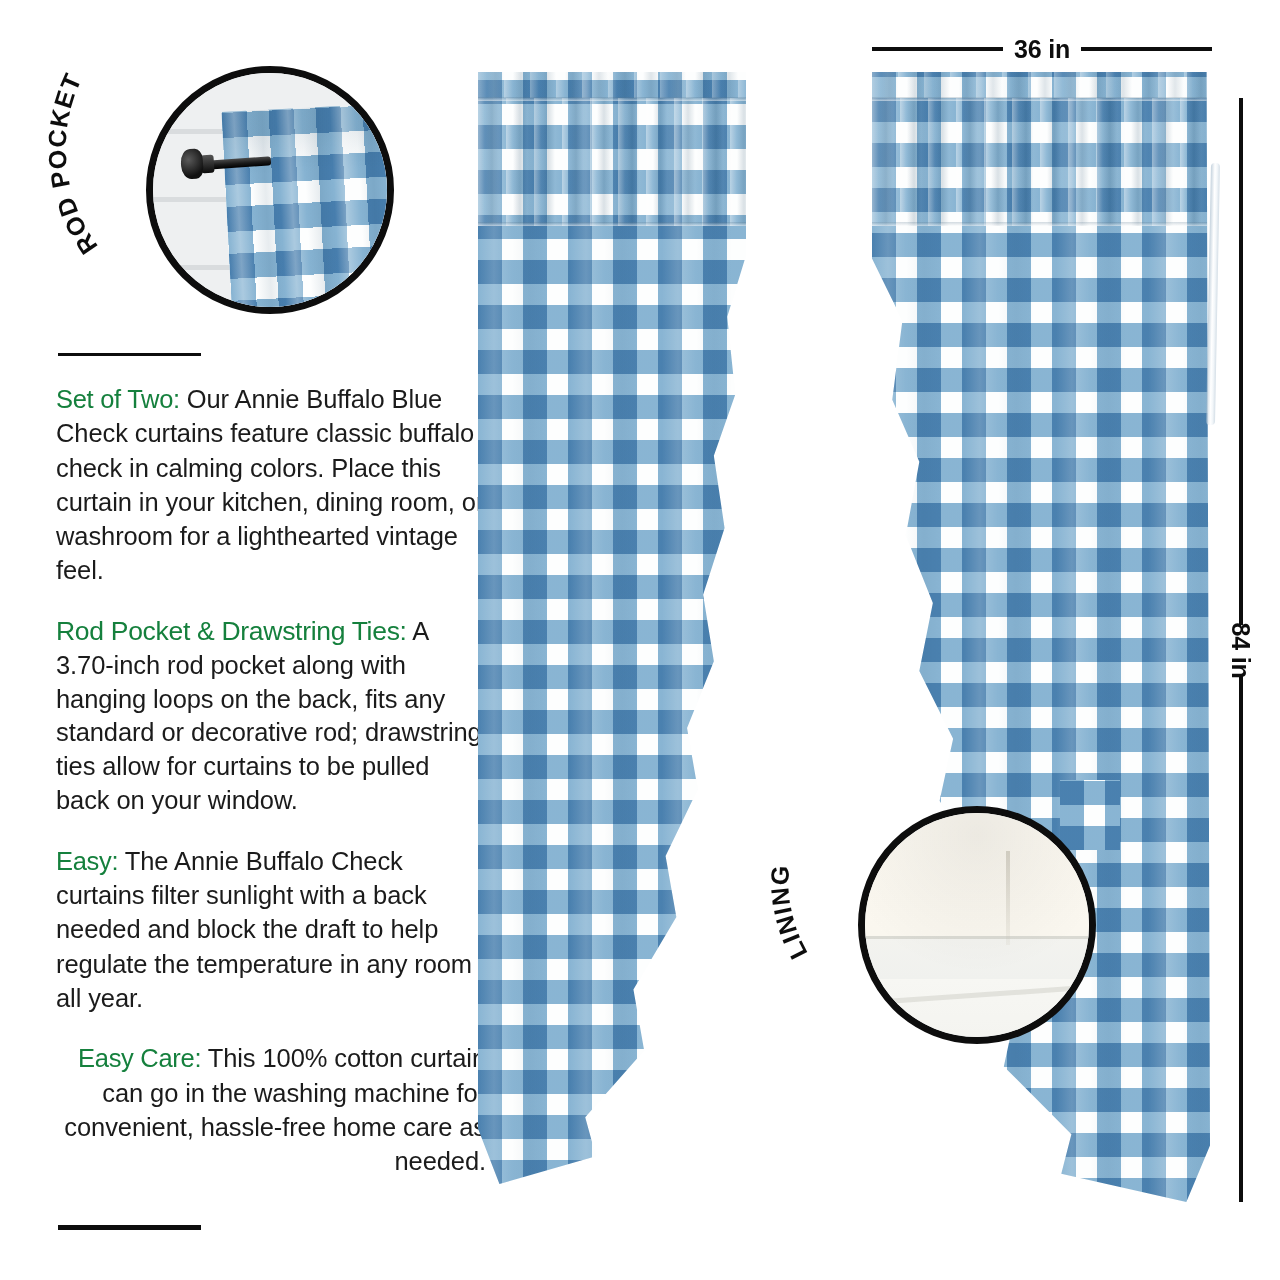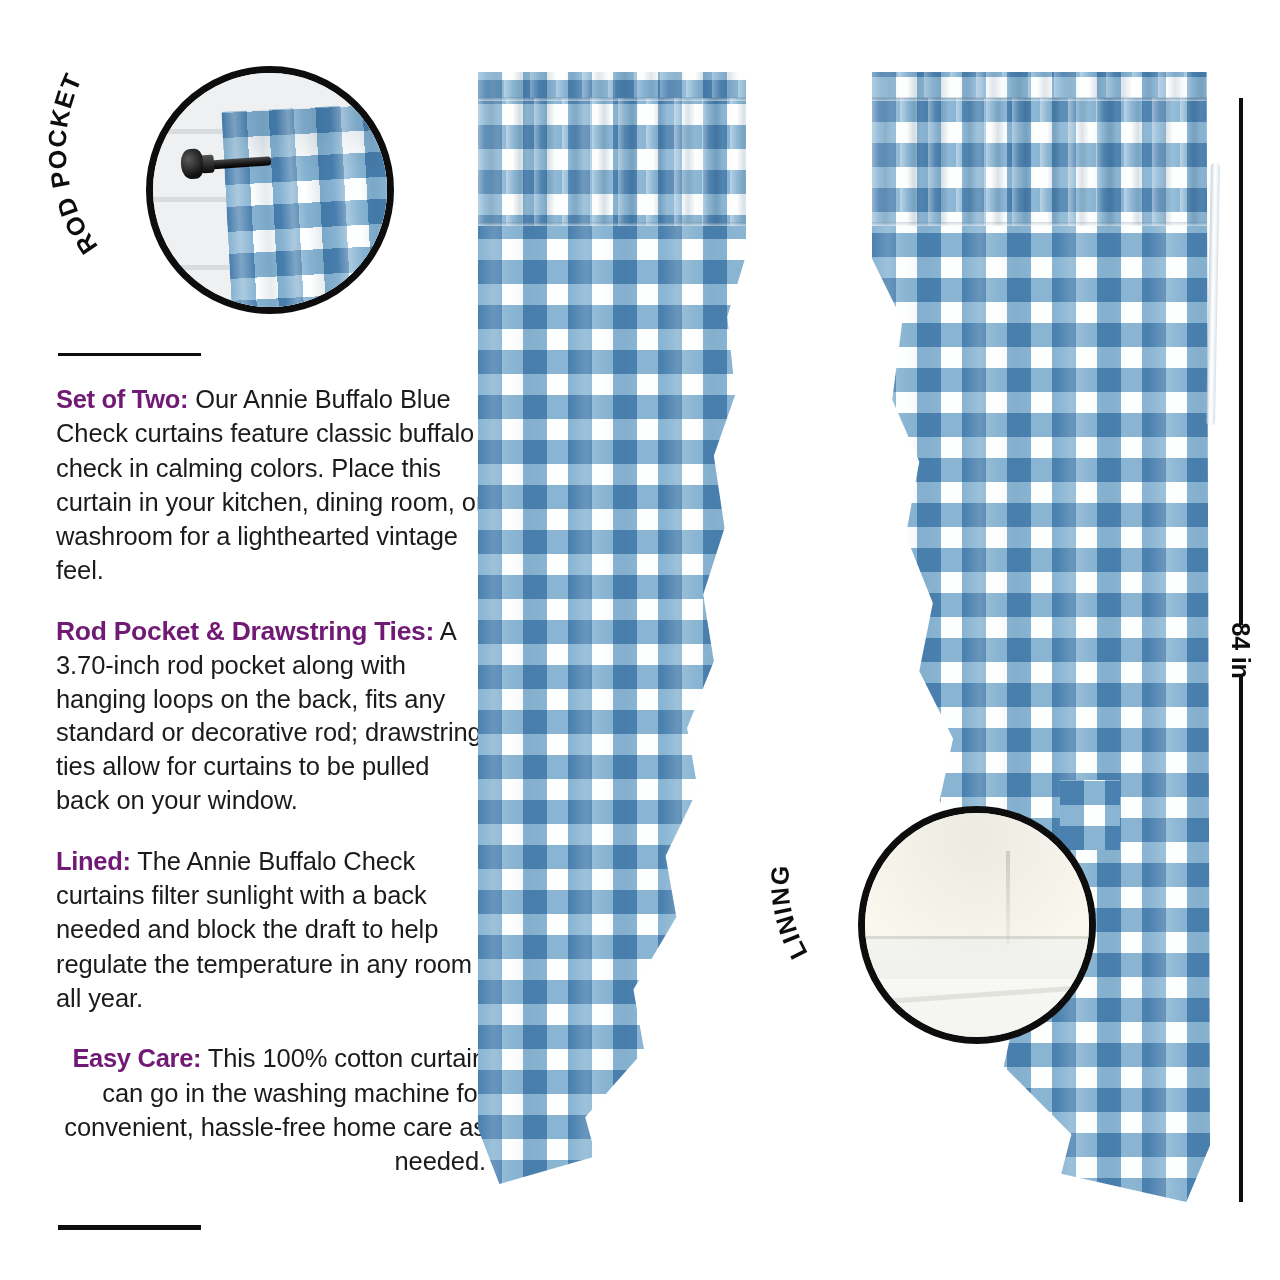--- a/index.html
+++ b/index.html
@@ -34,22 +34,22 @@
   .feature {
     margin: 0 0 26px 0;
     font-size: 25.5px;
     line-height: 1.345;
     color: #1b1b1b;
     letter-spacing: -0.1px;
     font-weight: 400;
   }
   .feature:last-child { margin-bottom: 0; text-align: right; }
   .feature .hd {
-    font-weight: 700;
-    color: #701a75;
+    font-weight: 400;
+    color: #15803d;
     letter-spacing: -0.3px;
   }
   
   #feature-2 .hd { font-size: 26.5px; }
   #feature-2 { line-height: 1.325; }
 
   
   
   .gingham {
     background-color: #fdfefe;
@@ -314,21 +314,21 @@
 
     <p class="feature" id="feature-1">
       <span class="hd">Set of Two:</span><span> Our Annie Buffalo Blue Check curtains feature classic buffalo check in calming colors. Place this curtain in your kitchen, dining room, or washroom for a lighthearted vintage feel.</span>
     </p>
 
     <p class="feature" id="feature-2">
       <span class="hd">Rod Pocket &amp; Drawstring Ties:</span><span> A 3.70-inch rod pocket along with hanging loops on the back, fits any standard or decorative rod; drawstring ties allow for curtains to be pulled back on your window.</span>
     </p>
 
     <p class="feature" id="feature-3">
-      <span class="hd">Lined:</span><span> The Annie Buffalo Check curtains filter sunlight with a back needed and block the draft to help regulate the temperature in any room all year.</span>
+      <span class="hd">Easy:</span><span> The Annie Buffalo Check curtains filter sunlight with a back needed and block the draft to help regulate the temperature in any room all year.</span>
     </p>
 
     <p class="feature" id="feature-4">
       <span class="hd">Easy Care:</span><span> This 100% cotton curtain can go in the washing machine for convenient, hassle-free home care as needed.</span>
     </p>
 
   </div>
 
   <div class="panel gingham drape" id="panel-left">
     <div class="header-band band-ruffle"></div>
@@ -339,20 +339,25 @@
 
   <div class="panel gingham drape" id="panel-right">
     <div class="header-band band-ruffle"></div>
     <div class="header-band band-gather"></div>
     <div class="seam" id="seam-r-1"></div>
     <div class="seam" id="seam-r-2"></div>
   </div>
 
   <div id="drawstring"></div>
 
+  <div id="dim-width">
+    <span class="dline"></span>
+    <span class="dlabel">36 in</span>
+    <span class="dline"></span>
+  </div>
 
   <div id="dim-height">
     <span class="dline"></span>
     <span class="dlabel">84 in</span>
     <span class="dline"></span>
   </div>
 
   <div class="callout" id="callout-rod">
     <div class="disc">
       <div id="rod-scene">

